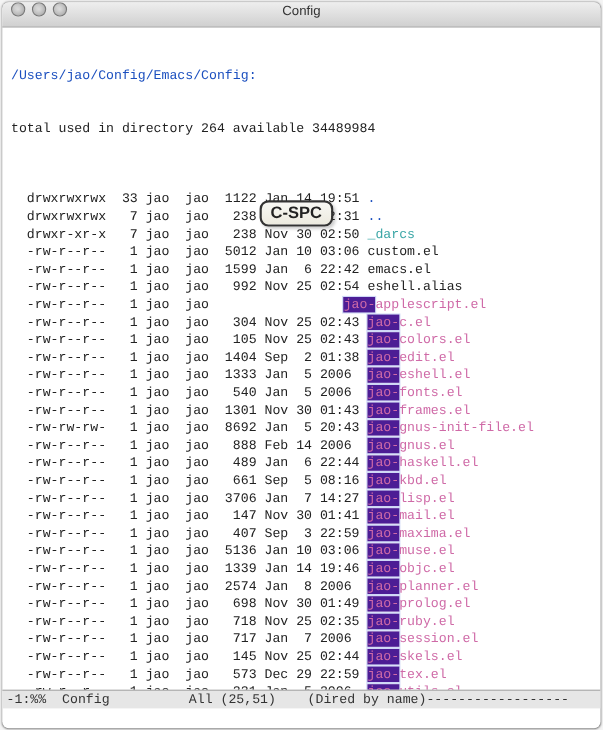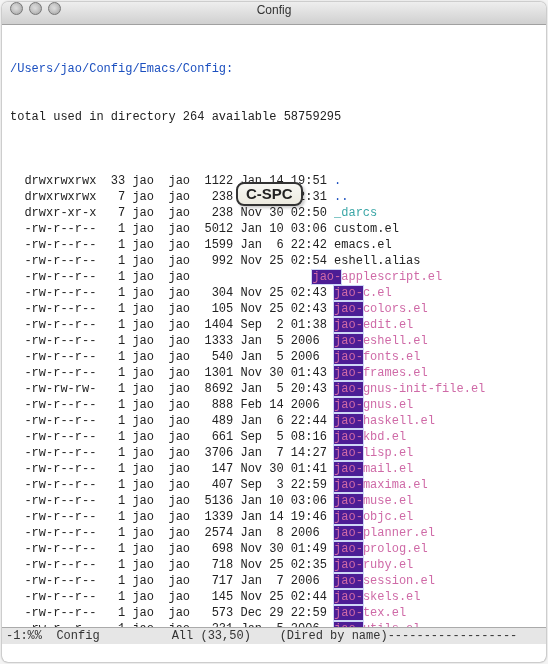--- a/index.html
+++ b/index.html
@@ -118,22 +118,22 @@
     <div class="traffic">
       <span></span>
       <span></span>
       <span></span>
     </div>
     <div class="title">Config</div>
   </div>
 
   <div class="buffer" id="buffer">
     <span class="line path">/Users/jao/Config/Emacs/Config:</span>
-    <span class="line">total used in directory 264 available 58759295</span>
+    <span class="line">total used in directory 264 available 34489984</span>
     
   <span class="line"><span>  drwxrwxrwx  33 jao  jao  1122 Jan 14 19:51 </span><span class="link-dot">.</span></span><span class="line"><span>  drwxrwxrwx   7 jao  jao   238 Jan 10 02:31 </span><span class="link-dot">..</span></span><span class="line"><span>  drwxr-xr-x   7 jao  jao   238 Nov 30 02:50 </span><span class="link-teal">_darcs</span></span><span class="line"><span>  -rw-r--r--   1 jao  jao  5012 Jan 10 03:06 </span><span>custom.el</span></span><span class="line"><span>  -rw-r--r--   1 jao  jao  1599 Jan  6 22:42 </span><span>emacs.el</span></span><span class="line"><span>  -rw-r--r--   1 jao  jao   992 Nov 25 02:54 </span><span>eshell.alias</span></span><span class="line"><span>  -rw-r--r--   1 jao  jao                 </span><span class="file-pink"><span class="region file-pink">jao-</span><span>applescript.el</span></span></span><span class="line"><span>  -rw-r--r--   1 jao  jao   304 Nov 25 02:43 </span><span class="file-pink"><span class="region file-pink">jao-</span><span>c.el</span></span></span><span class="line"><span>  -rw-r--r--   1 jao  jao   105 Nov 25 02:43 </span><span class="file-pink"><span class="region file-pink">jao-</span><span>colors.el</span></span></span><span class="line"><span>  -rw-r--r--   1 jao  jao  1404 Sep  2 01:38 </span><span class="file-pink"><span class="region file-pink">jao-</span><span>edit.el</span></span></span><span class="line"><span>  -rw-r--r--   1 jao  jao  1333 Jan  5 2006  </span><span class="file-pink"><span class="region file-pink">jao-</span><span>eshell.el</span></span></span><span class="line"><span>  -rw-r--r--   1 jao  jao   540 Jan  5 2006  </span><span class="file-pink"><span class="region file-pink">jao-</span><span>fonts.el</span></span></span><span class="line"><span>  -rw-r--r--   1 jao  jao  1301 Nov 30 01:43 </span><span class="file-pink"><span class="region file-pink">jao-</span><span>frames.el</span></span></span><span class="line"><span>  -rw-rw-rw-   1 jao  jao  8692 Jan  5 20:43 </span><span class="file-pink"><span class="region file-pink">jao-</span><span>gnus-init-file.el</span></span></span><span class="line"><span>  -rw-r--r--   1 jao  jao   888 Feb 14 2006  </span><span class="file-pink"><span class="region file-pink">jao-</span><span>gnus.el</span></span></span><span class="line"><span>  -rw-r--r--   1 jao  jao   489 Jan  6 22:44 </span><span class="file-pink"><span class="region file-pink">jao-</span><span>haskell.el</span></span></span><span class="line"><span>  -rw-r--r--   1 jao  jao   661 Sep  5 08:16 </span><span class="file-pink"><span class="region file-pink">jao-</span><span>kbd.el</span></span></span><span class="line"><span>  -rw-r--r--   1 jao  jao  3706 Jan  7 14:27 </span><span class="file-pink"><span class="region file-pink">jao-</span><span>lisp.el</span></span></span><span class="line"><span>  -rw-r--r--   1 jao  jao   147 Nov 30 01:41 </span><span class="file-pink"><span class="region file-pink">jao-</span><span>mail.el</span></span></span><span class="line"><span>  -rw-r--r--   1 jao  jao   407 Sep  3 22:59 </span><span class="file-pink"><span class="region file-pink">jao-</span><span>maxima.el</span></span></span><span class="line"><span>  -rw-r--r--   1 jao  jao  5136 Jan 10 03:06 </span><span class="file-pink"><span class="region file-pink">jao-</span><span>muse.el</span></span></span><span class="line"><span>  -rw-r--r--   1 jao  jao  1339 Jan 14 19:46 </span><span class="file-pink"><span class="region file-pink">jao-</span><span>objc.el</span></span></span><span class="line"><span>  -rw-r--r--   1 jao  jao  2574 Jan  8 2006  </span><span class="file-pink"><span class="region file-pink">jao-</span><span>planner.el</span></span></span><span class="line"><span>  -rw-r--r--   1 jao  jao   698 Nov 30 01:49 </span><span class="file-pink"><span class="region file-pink">jao-</span><span>prolog.el</span></span></span><span class="line"><span>  -rw-r--r--   1 jao  jao   718 Nov 25 02:35 </span><span class="file-pink"><span class="region file-pink">jao-</span><span>ruby.el</span></span></span><span class="line"><span>  -rw-r--r--   1 jao  jao   717 Jan  7 2006  </span><span class="file-pink"><span class="region file-pink">jao-</span><span>session.el</span></span></span><span class="line"><span>  -rw-r--r--   1 jao  jao   145 Nov 25 02:44 </span><span class="file-pink"><span class="region file-pink">jao-</span><span>skels.el</span></span></span><span class="line"><span>  -rw-r--r--   1 jao  jao   573 Dec 29 22:59 </span><span class="file-pink"><span class="region file-pink">jao-</span><span>tex.el</span></span></span><span class="line"><span>  -rw-r--r--   1 jao  jao   231 Jan  5 2006  </span><span class="file-pink"><span class="region file-pink">jao-</span><span>utils.el</span></span></span><span class="line"><span>  -rw-r--r--   1 jao  jao   953 Nov 25 02:39 </span><span class="file-pink"><span class="region file-pink">jao-</span><span>vc.el</span></span></span></div>
 
   <div class="callout" id="callout1" style="left:234px; top:180px;">C-SPC</div>
 
 
-  <div class="modeline">-1:%%  Config          All (33,50)    (Dired by name)------------------</div>
+  <div class="modeline">-1:%%  Config          All (25,51)    (Dired by name)------------------</div>
   <div class="minibuffer"></div>
 </div>
 
 </body></html>

